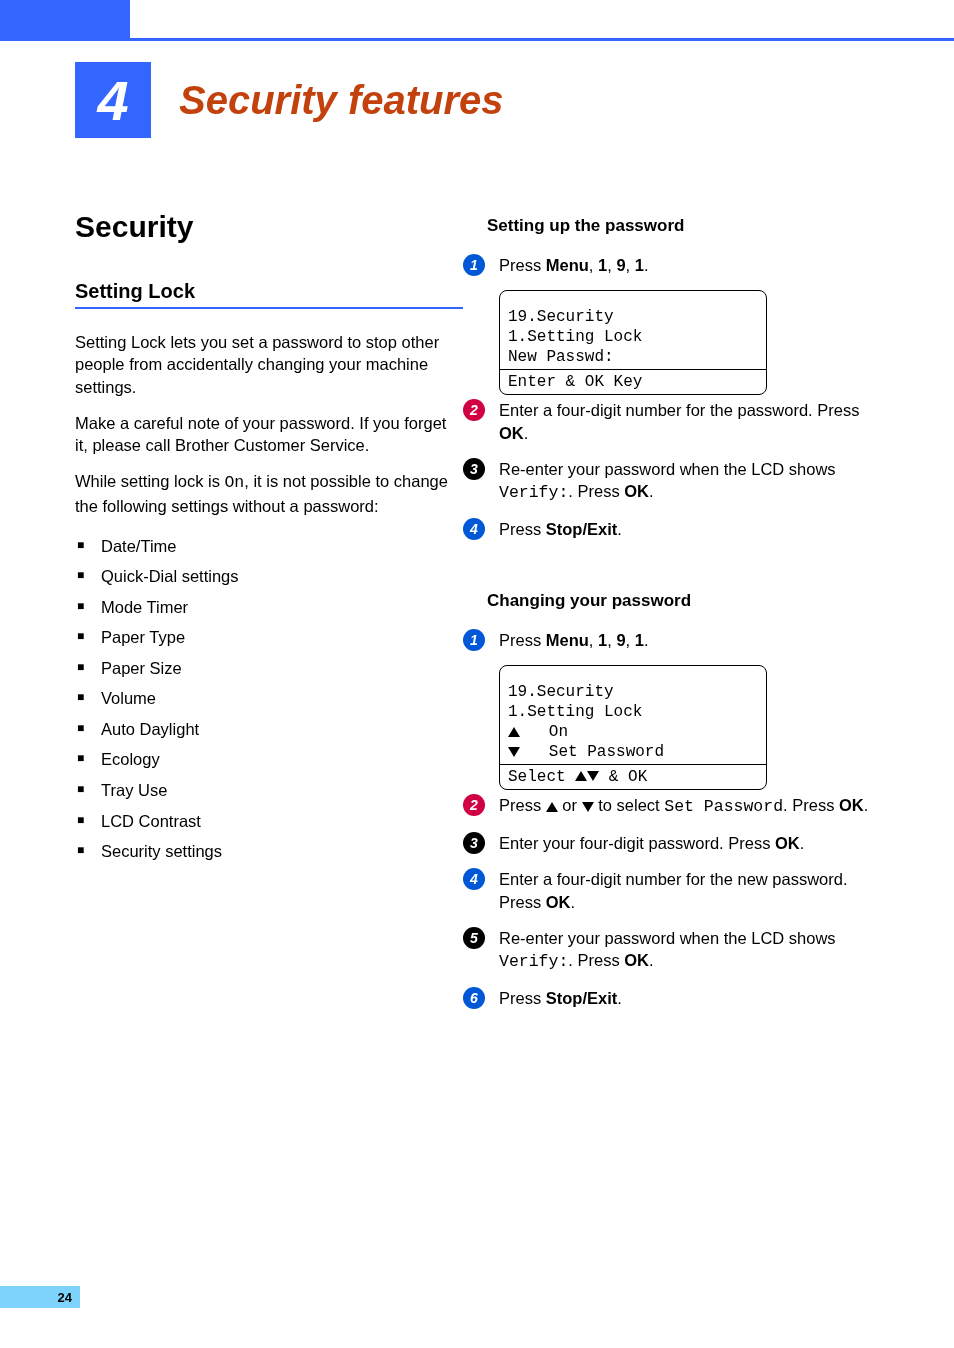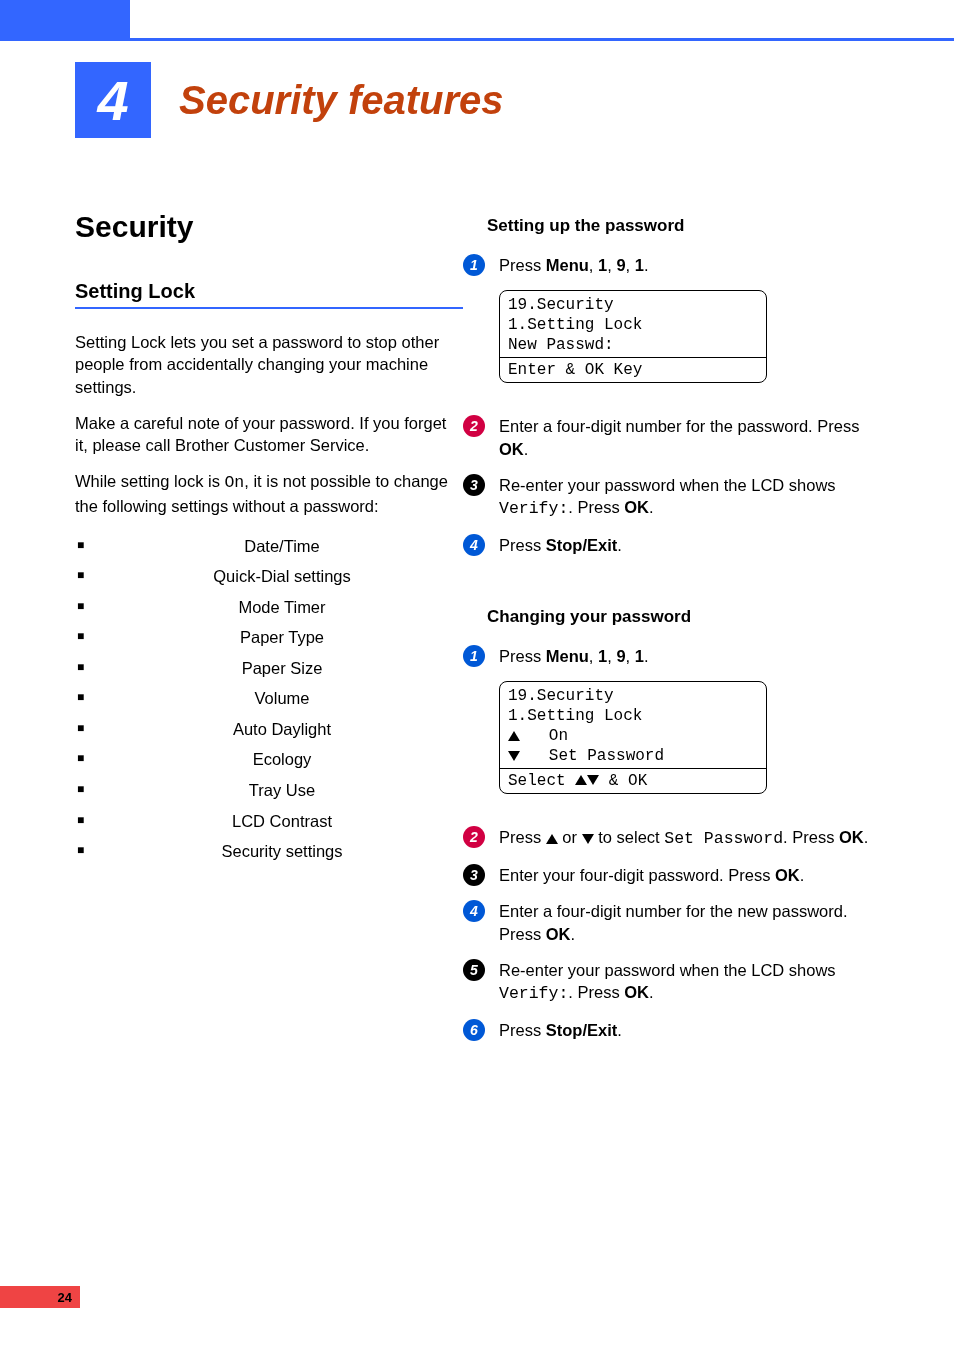--- a/index.html
+++ b/index.html
@@ -12,21 +12,21 @@
       color: #000;
     }
     .header-band { position: absolute; top: 0; left: 0; background: #3366ff; width: 130px; height: 38px; }
     .header-stripe { position: absolute; top: 38px; left: 0; right: 0; height: 3px; background: #3366ff; }
     .page-number-band {
       position: absolute;
       bottom: 40px;
       left: 0;
       width: 80px;
       height: 22px;
-      background: #ef4444;
+      background: #7dd3fc;
       display: flex;
       align-items: center;
       justify-content: flex-end;
       padding-right: 8px;
       font-size: 13px;
       font-weight: bold;
     }
     .chapter-block {
       position: absolute;
       top: 62px;
@@ -69,21 +69,21 @@
     }
     h2.subsection {
       font-size: 20px;
       font-weight: bold;
       border-bottom: 2px solid #3366ff;
       padding-bottom: 4px;
       margin-bottom: 22px;
     }
     p.para { font-size: 16.5px; line-height: 1.35; margin-bottom: 14px; }
     .mono-inline { font-family: "Courier New", monospace; }
-    ul.settings-list { list-style: none; padding-left: 26px; margin-top: 6px; text-align: center; }
+    ul.settings-list { list-style: none; padding-left: 26px; margin-top: 6px; }
     ul.settings-list li {
       font-size: 16.5px;
       line-height: 1.85;
       position: relative;
     }
     ul.settings-list li::before {
       content: "■";
       position: absolute;
       left: -24px;
       font-size: 12px;
@@ -96,26 +96,26 @@
       display: flex; align-items: center; justify-content: center;
       font-size: 14px; font-weight: bold; flex-shrink: 0; font-style: italic;
     }
     .blue { background: #0058d6; }
     .red { background: #d10042; }
     .black { background: #000; }
     .step-body { font-size: 16.5px; line-height: 1.35; flex: 1; }
     .lcd {
       border: 1.5px solid #000;
       border-radius: 8px;
-      margin: 8px 0 32px 36px;
+      margin: 8px 0 4px 36px;
       width: 268px;
       font-family: "Courier New", monospace;
       font-size: 16px;
       line-height: 1.25;
-      padding: 4px 8px 2px 8px;
+      padding: 16px 8px 2px 8px;
     }
     .lcd .divider { border-top: 1px solid #000; margin: 2px -8px; }
     .tri-up, .tri-down {
       display: inline-block;
       width: 0; height: 0;
       border-left: 6px solid transparent;
       border-right: 6px solid transparent;
       vertical-align: middle;
     }
     .tri-up { border-bottom: 10px solid #000; }

